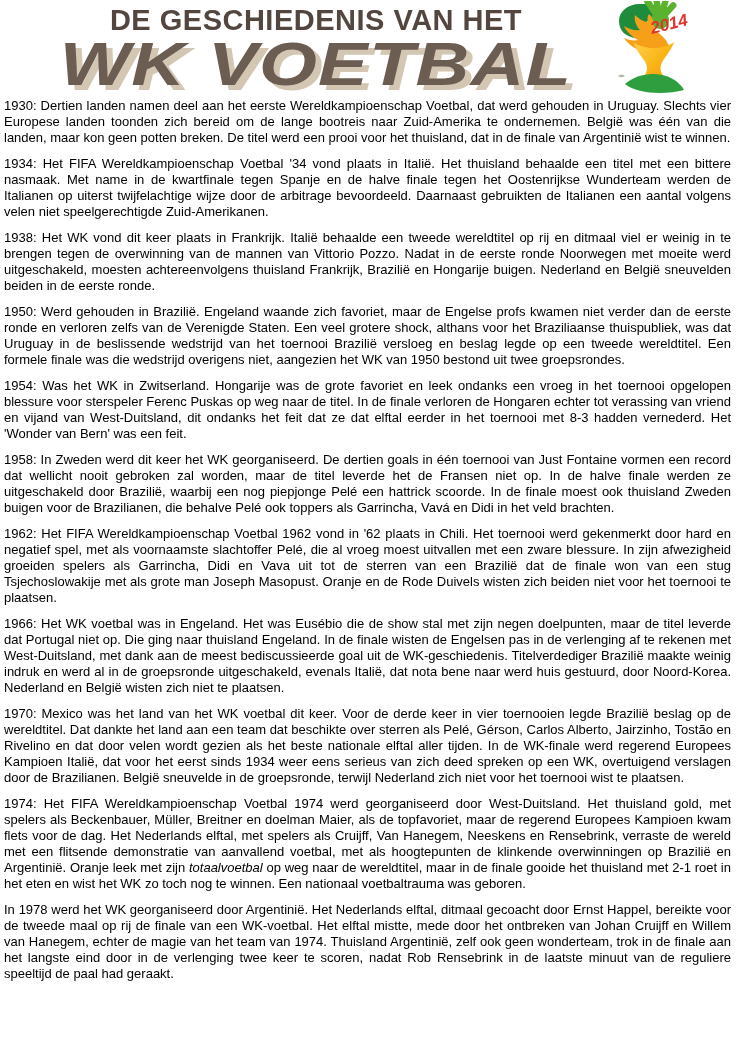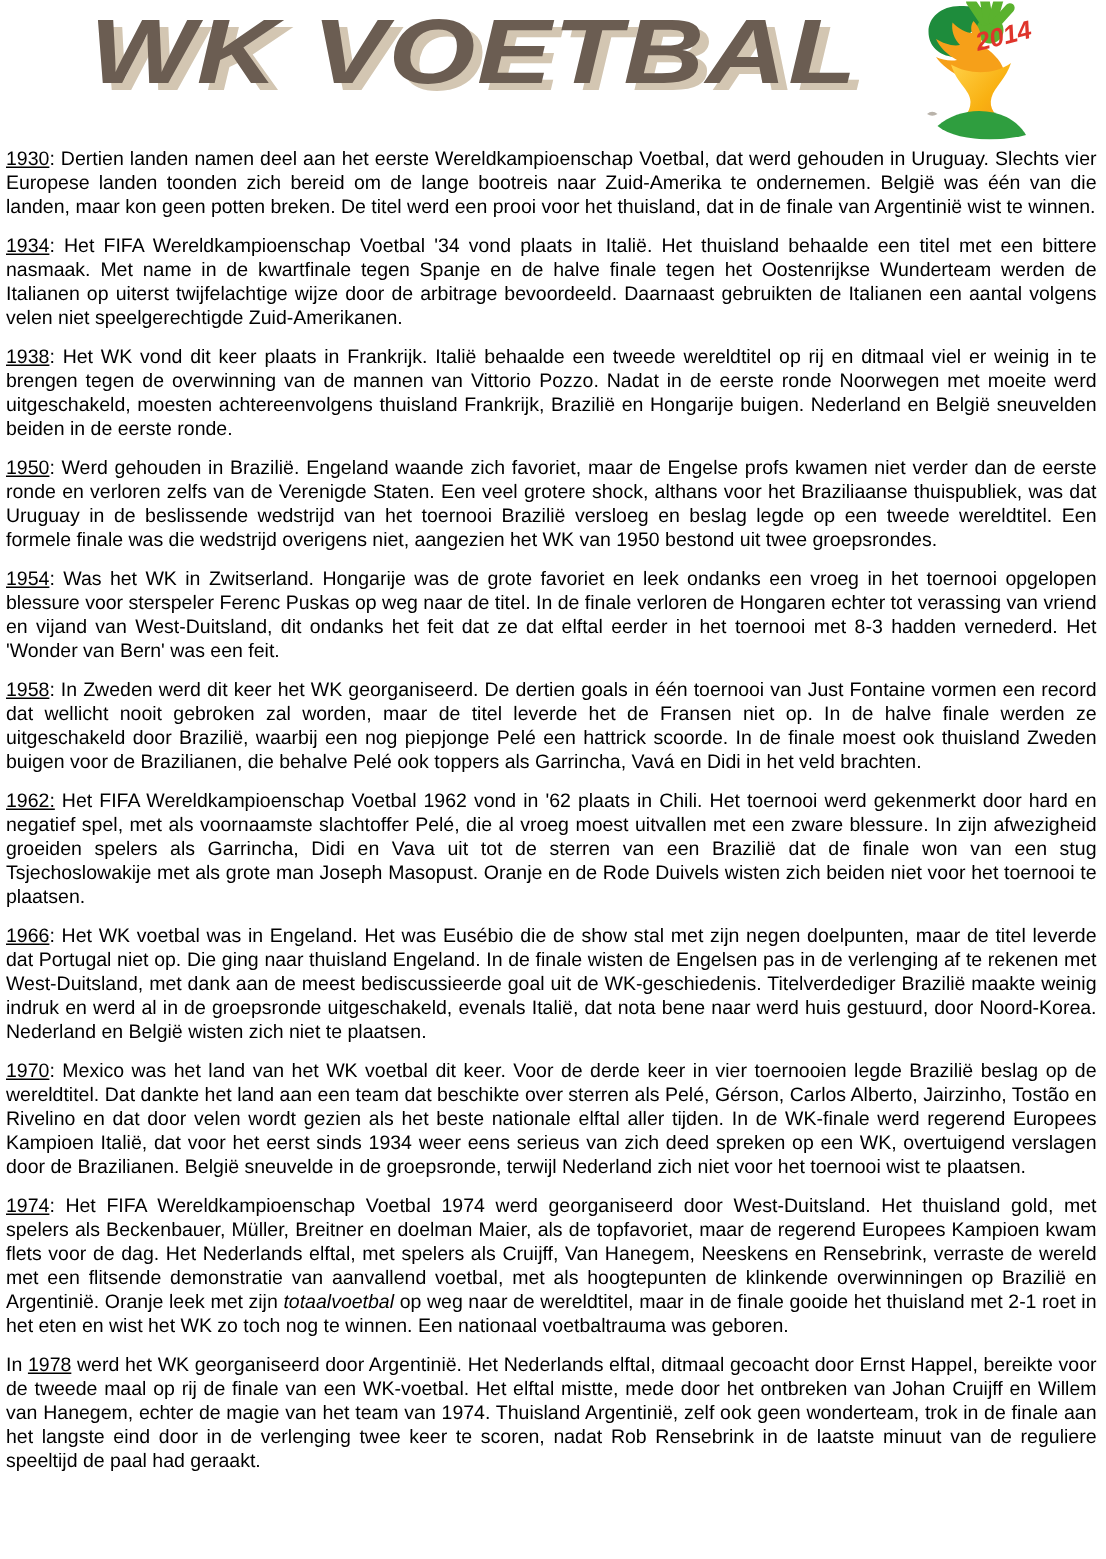--- a/index.html
+++ b/index.html
@@ -17,30 +17,31 @@
     letter-spacing:1px;line-height:.92;white-space:nowrap;
     text-shadow:5px 5px 0 #d3c6b2;
     transform:scaleX(1.22);transform-origin:50% 50%;
     margin-top:1px;
   }
   .logo{position:absolute;left:614px;top:1px;width:88px;height:92px;}
   .article{
     padding:1px 6px 0 4px;font-size:13px;line-height:16px;text-align:justify;
   }
   .article p{margin:0 0 10px 0;}
-  .u{text-decoration:underline;}
+  .u{}
   .article em{font-style:italic;margin-top:37px;}
 </style>
 </head>
 <body>
 
 <div class="page">
 
   <div class="header">
     <div class="titles">
+      <div class="subtitle">DE GESCHIEDENIS VAN HET</div>
       <div class="title">WK VOETBAL</div>
     </div>
 
     <div class="logo">
       <svg viewBox="0 0 88 92" width="88" height="92" aria-hidden="true">
         <defs>
           <linearGradient id="cupg" x1="0" y1="0" x2="1" y2="1">
             <stop offset="0" stop-color="#ffd24a"></stop>
             <stop offset="0.55" stop-color="#f9b112"></stop>
             <stop offset="1" stop-color="#f29111"></stop>

